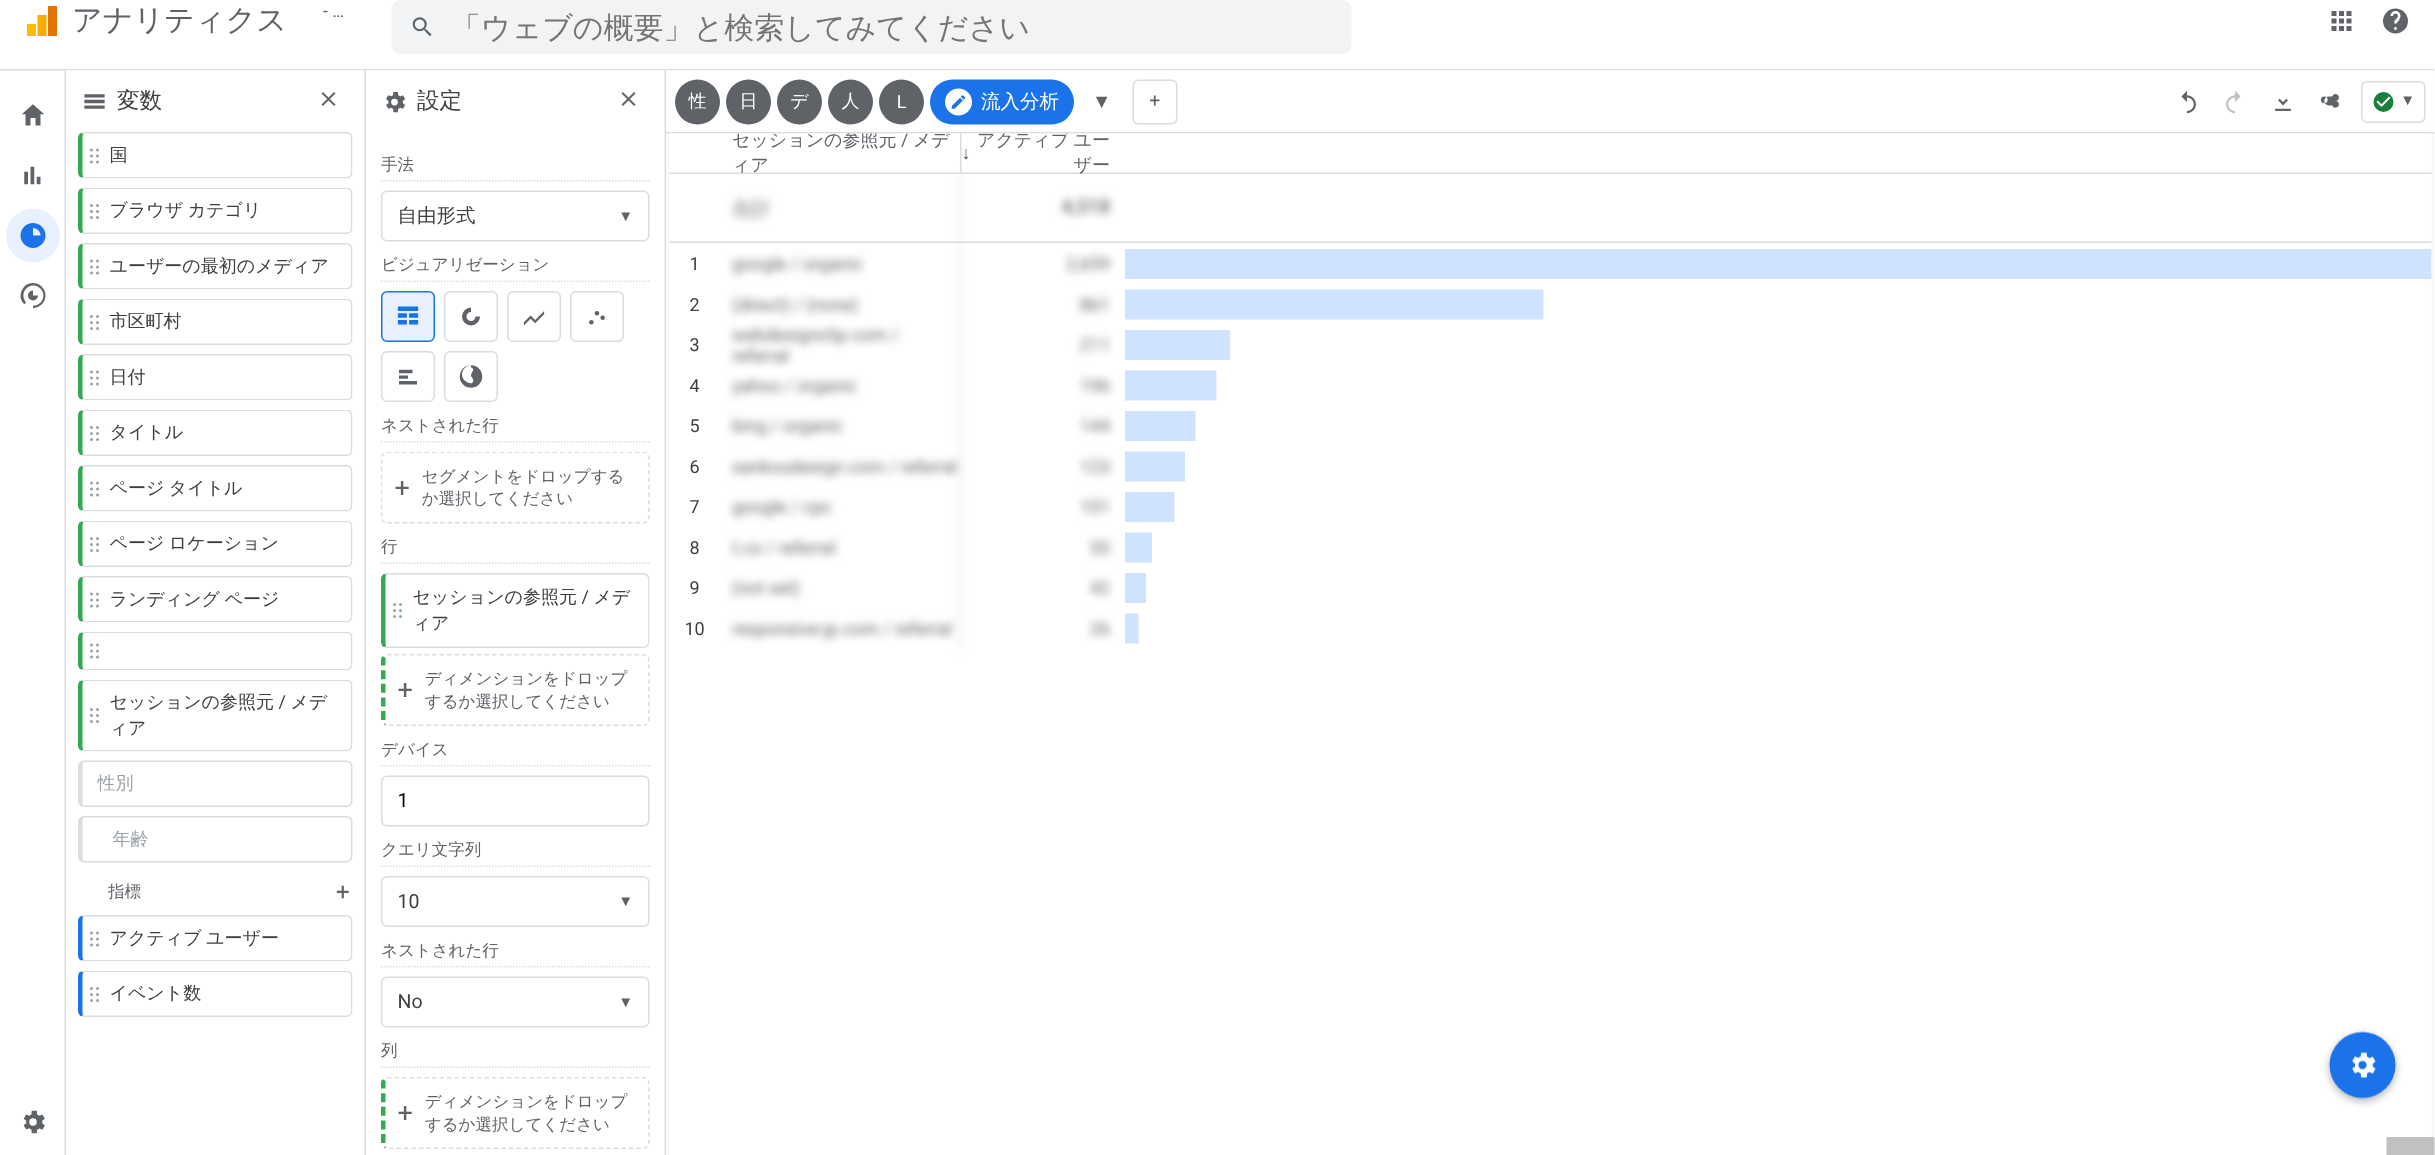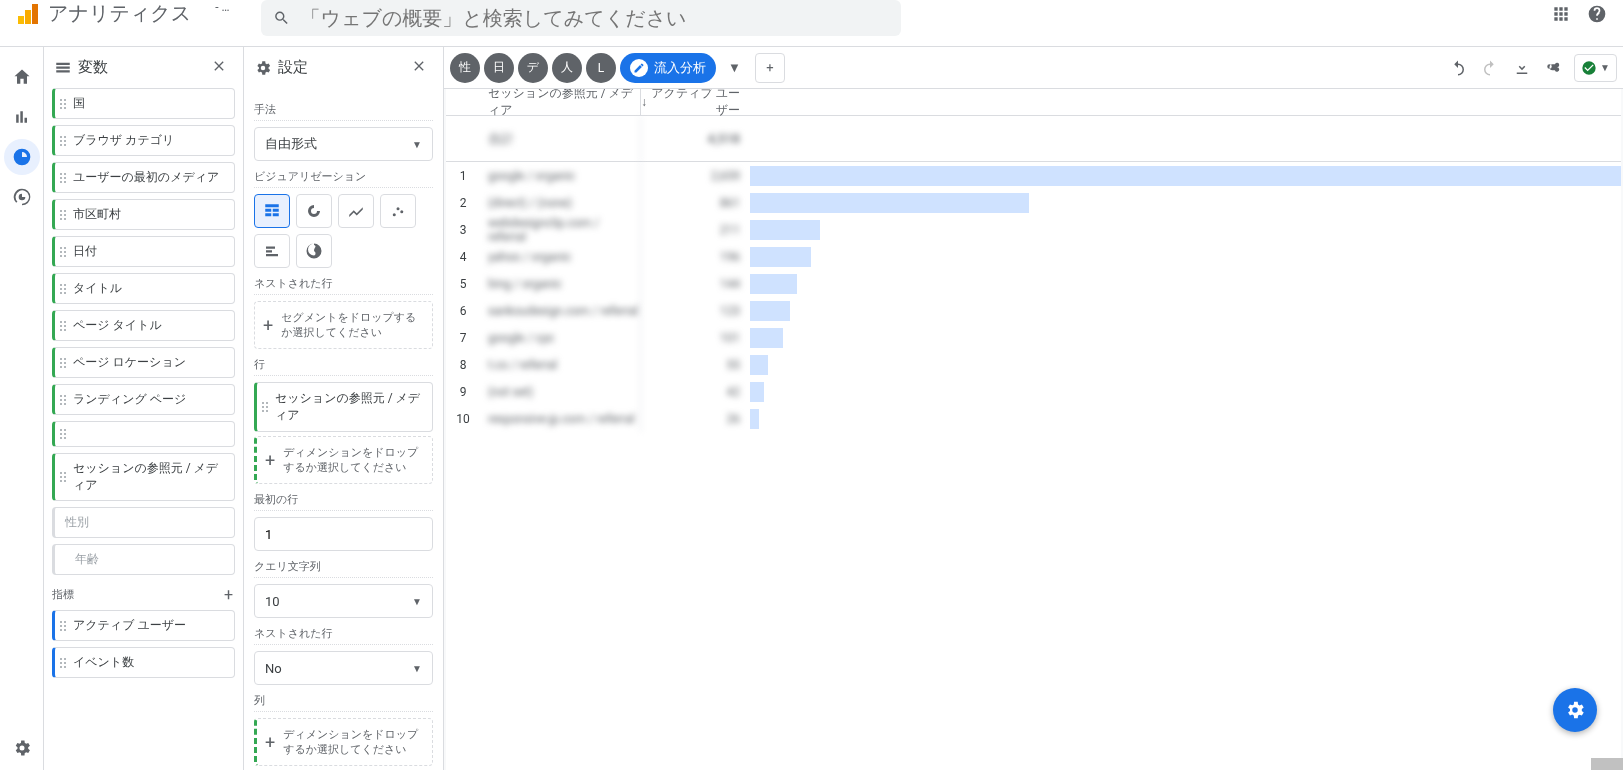--- a/index.html
+++ b/index.html
@@ -34,21 +34,21 @@
 .panel-hdr .close svg{width:16px;height:16px}
 
 .vars-panel{width:200px;border-right:1px solid #dadce0;display:flex;flex-direction:column}
 .vars-body{flex:1;overflow-y:auto;padding:0 8px}
 .chip{border:1px solid #dadce0;border-left:3px solid #34a853;border-radius:4px;padding:6px 6px 6px 4px;margin-bottom:6px;display:flex;align-items:center;font-size:12px;color:#3c4043;cursor:grab}
 .chip.blue{border-left-color:#1a73e8}
 .chip.placeholder{border-left-color:#dadce0;color:#9aa0a6}
 .drag-h{display:inline-flex;flex-direction:column;margin-right:6px}
 .drag-h span{display:flex}
 .drag-h i{width:2px;height:2px;background:#9aa0a6;border-radius:50%;margin:1px}
-.sect-hdr{display:flex;align-items:center;font-size:11px;color:#5f6368;margin:10px 2px 6px 0}
+.sect-hdr{display:flex;align-items:center;font-size:11px;color:#5f6368;margin:10px 2px 6px 20px}
 .sect-hdr .plus{margin-left:auto;cursor:pointer;font-size:16px;color:#5f6368}
 
 .settings-panel{width:200px;border-right:1px solid #dadce0;display:flex;flex-direction:column}
 .settings-body{flex:1;overflow-y:auto;padding:6px 10px}
 .s-label{font-size:11px;color:#5f6368;margin:8px 0 6px 0;border-bottom:1px dotted #dadce0;padding-bottom:3px}
 .select{border:1px solid #dadce0;border-radius:4px;height:34px;display:flex;align-items:center;padding:0 10px;font-size:13px;color:#3c4043;justify-content:space-between;cursor:pointer}
 .select .caret{font-size:10px;color:#5f6368}
 .viz-grid{display:flex;flex-wrap:wrap;gap:6px;margin-top:4px}
 .viz-btn{width:36px;height:34px;border:1px solid #dadce0;border-radius:4px;display:flex;align-items:center;justify-content:center;cursor:pointer}
 .viz-btn.on{border-color:#1a73e8;background:#e8f0fe}
@@ -476,21 +476,21 @@
               <i></i>
             </span>
           </span>
           <span>セッションの参照元 / メディア</span>
         </div>
       <div class="drop-zone" style="border-left:3px dashed #34a853">
           <span class="plus">+</span>
           <span>ディメンションをドロップするか選択してください</span>
         </div>
 
-      <div class="s-label">最初の行</div>
+      <div class="s-label">デバイス</div>
       <input class="text-input" value="1" style="">
 
       <div class="s-label">クエリ文字列</div>
       <div class="select">
           <span>10</span>
           <span class="caret">▼</span>
         </div>
 
       <div class="s-label">ネストされた行</div>
       <div class="select">

